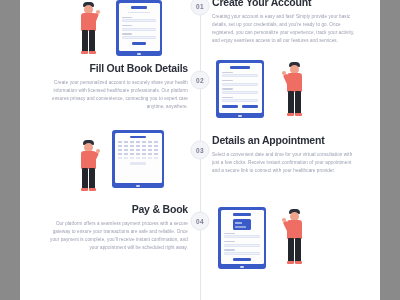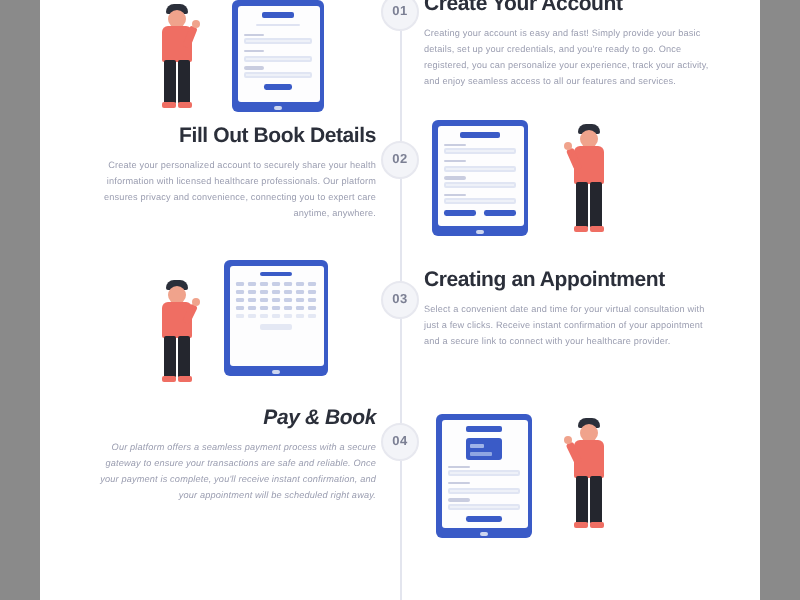--- a/index.html
+++ b/index.html
@@ -37,21 +37,21 @@
   .badge.b1 { top:6px; }
   .badge.b2 { top:80px; }
   .badge.b3 { top:150px; }
   .badge.b4 { top:221px; }
 
   
   .row { position:absolute; width:360px; }
   .r1 { top:-22px; height:78px; }
   .r2 { top:52px;  height:78px; }
   .r3 { top:122px; height:78px; }
-  .r4 { top:193px; height:92px;font-style:italic; }
+  .r4 { top:193px; height:92px; }
 
   .col-left  { position:absolute; left:0;    width:176px; height:100%; }
   .col-right { position:absolute; left:184px; width:176px; height:100%; }
 
   
   .txt { padding:0 8px; }
   .txt.align-right { text-align:right; }
   .txt.align-left  { text-align:left; }
   .heading {
     font-size:10.5px; font-weight:700; color:#2b2f3a;
@@ -272,21 +272,21 @@
           <div class="p-hand" style="left:24px; top:9px;  width:4px;  height:4px;"></div>
           <div class="p-leg" style="left:10px; top:28px; width:6px;  height:21px;"></div>
           <div class="p-leg" style="left:17px; top:28px; width:6px;  height:21px;"></div>
           <div class="p-shoe" style="left:9px;  top:48px; width:7px;  height:3px;"></div>
           <div class="p-shoe" style="left:17px; top:48px; width:7px;  height:3px;"></div>
         </div>
       </div>
     </div>
     <div class="col-right">
       <div class="txt align-left" style="padding-top:12px; padding-right:24px;">
-        <div class="heading">Creating an Appointment</div>
+        <div class="heading">Details an Appointment</div>
         <div class="para">Select a convenient date and time for your virtual consultation with just a few clicks. Receive instant confirmation of your appointment and a secure link to connect with your healthcare provider.</div>
       </div>
     </div>
   </div>
 
   <div class="row r4">
     <div class="col-left">
       <div class="txt align-right" style="padding-top:10px; padding-left:26px;">
         <div class="heading">Pay &amp; Book</div>
         <div class="para">Our platform offers a seamless payment process with a secure gateway to ensure your transactions are safe and reliable. Once your payment is complete, you'll receive instant confirmation, and your appointment will be scheduled right away.</div>

